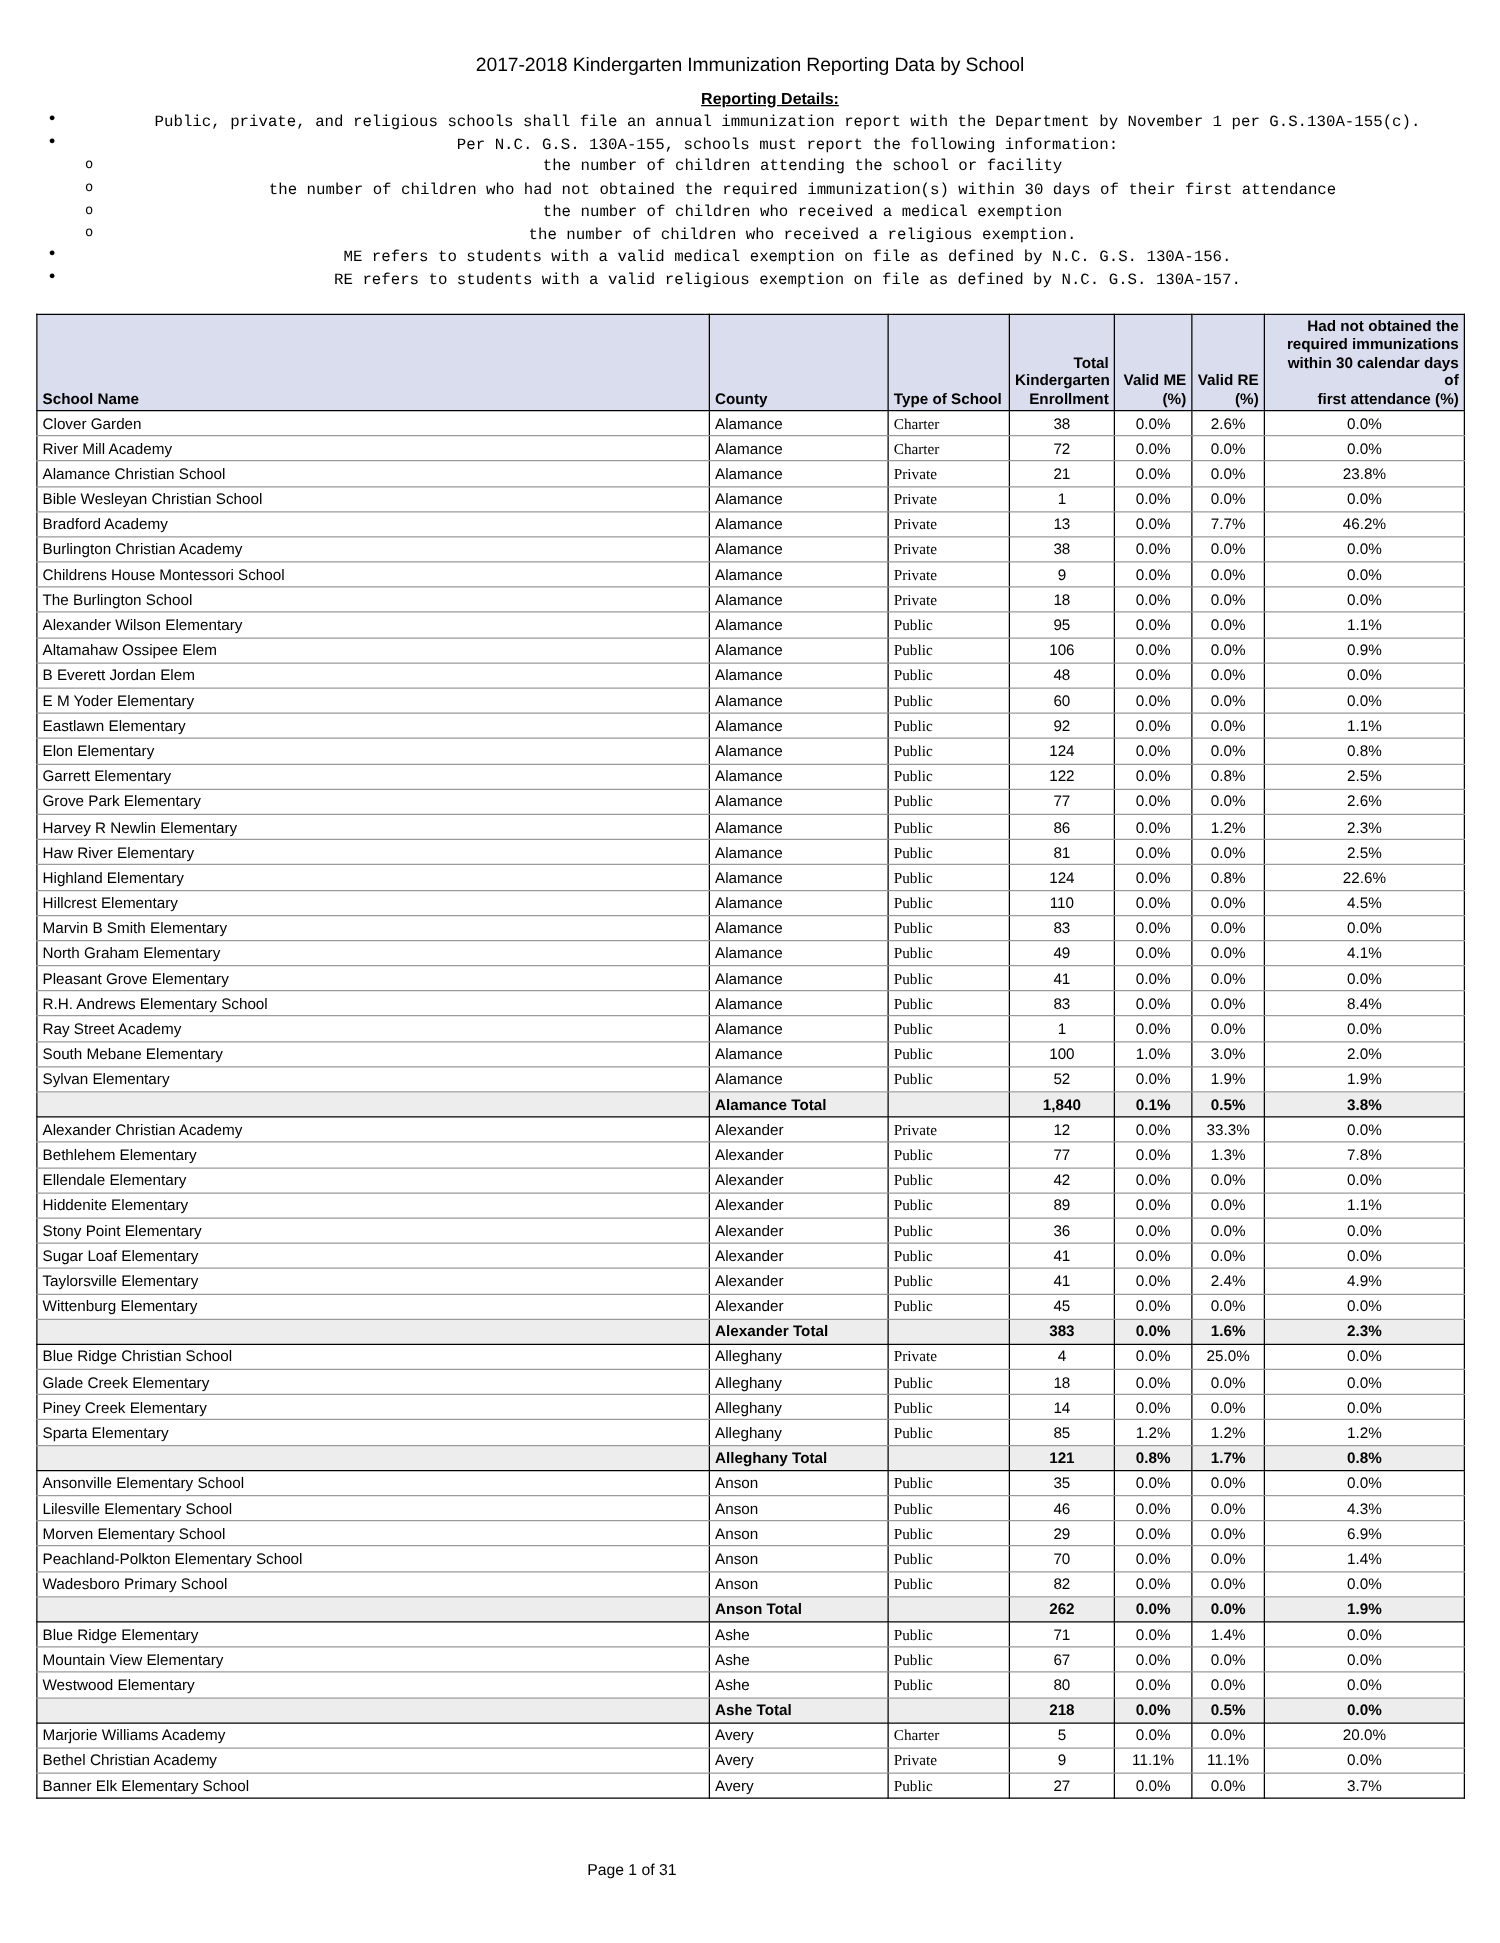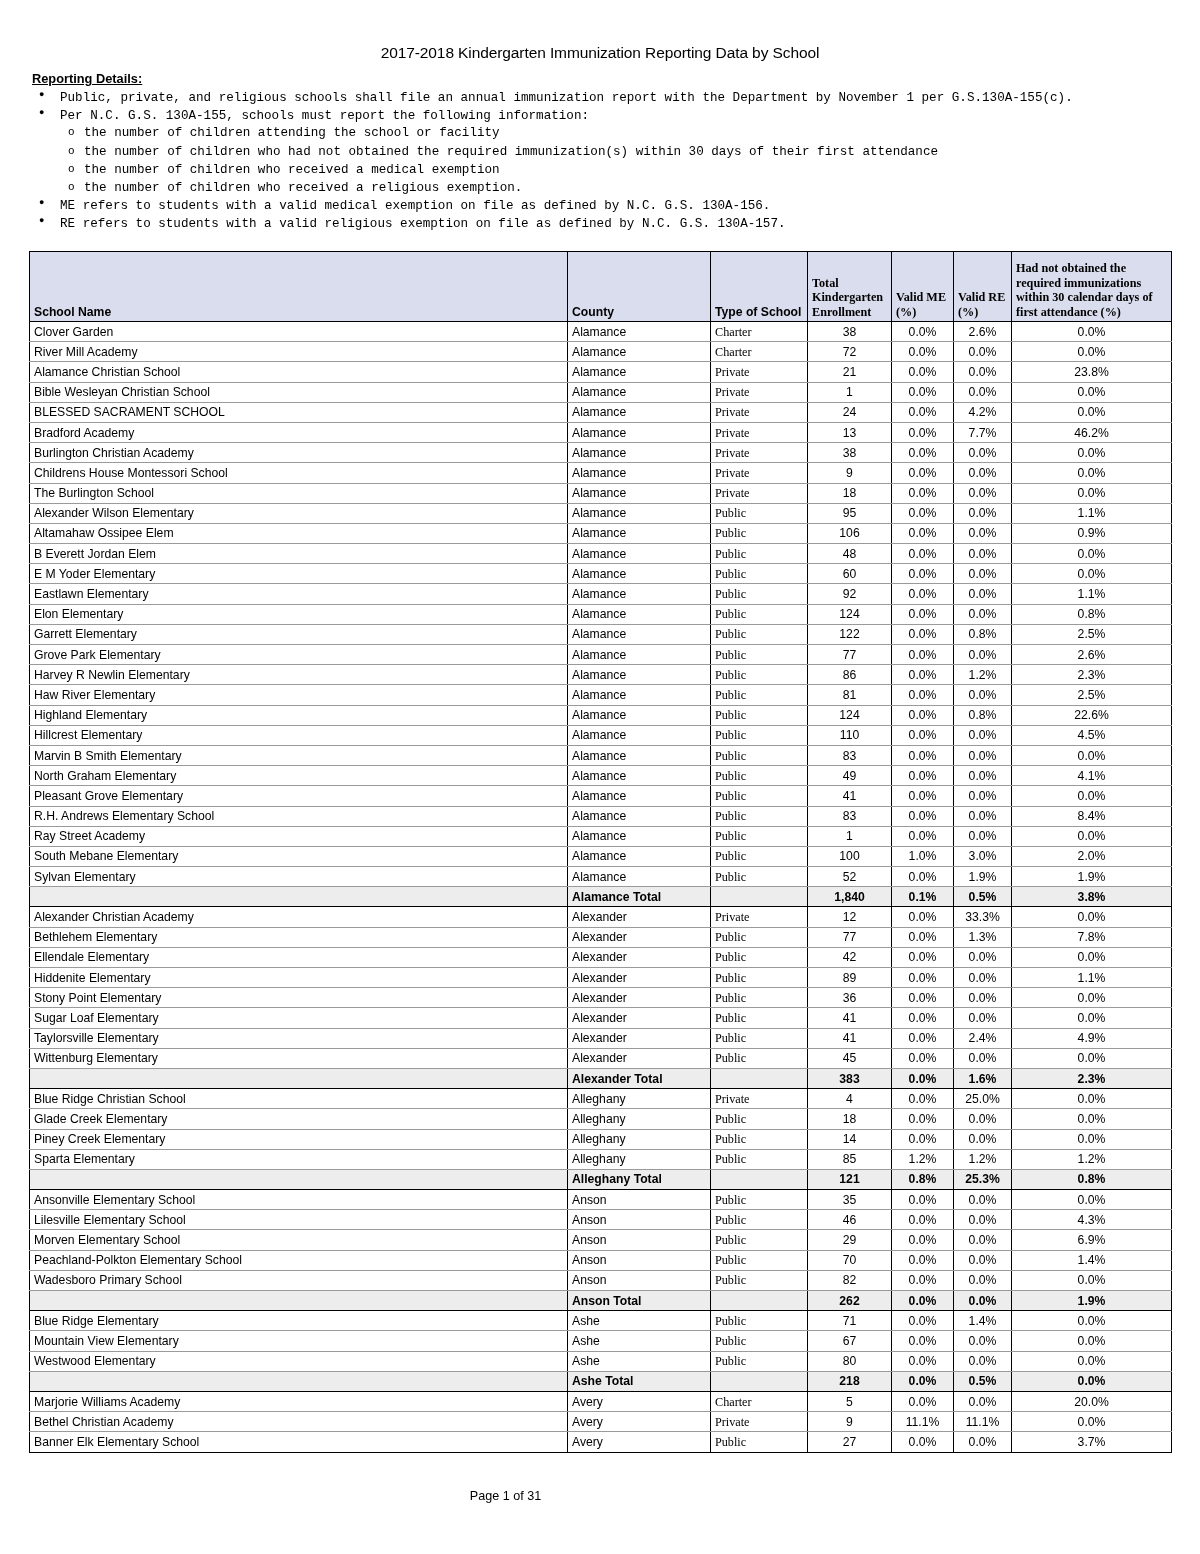--- a/index.html
+++ b/index.html
@@ -26,20 +26,21 @@
     font-size: 15.5px;
     font-weight: normal;
     padding-top: 44px;
     letter-spacing: -0.1px;
   }
   .details-wrap {
     padding-left: 32px;
     padding-top: 11px;
     font-size: 12.6px;
     line-height: 1.0;
+    text-align: center;
   }
   .details-heading {
     font-weight: bold;
     text-decoration: underline;
     font-size: 12.8px;
     margin: 0 0 6px 0;
   }
   ul.bullets {
     list-style: none;
     margin: 0;
@@ -104,21 +105,21 @@
     border: 1px solid #000000;
     font-weight: bold;
     font-size: 12.2px;
     vertical-align: bottom;
     padding: 2px 4px 2px 4px;
     line-height: 1.18;
     height: 70px;
     box-sizing: border-box;
   }
   table.report thead th.left { text-align: left; }
-  table.report thead th.ctr  { text-align: left; font-family: Liberation Serif, serif; }
+  table.report thead th.ctr  { text-align: right; }
 
   table.report tbody td {
     border-left: 1px solid #000000;
     border-right: 1px solid #000000;
     border-top: 1px solid #9a9a9a;
     border-bottom: 1px solid #9a9a9a;
     height: 20.2px;
     padding: 0 4px;
     box-sizing: border-box;
     white-space: nowrap;
@@ -255,29 +256,20 @@
           <tr>
             <td class="school">Bible Wesleyan Christian School</td>
             <td class="county">Alamance</td>
             <td class="type">Private</td>
             <td class="num">1</td>
             <td class="num">0.0%</td>
             <td class="num">0.0%</td>
             <td class="num">0.0%</td>
           </tr>
           <tr>
-            <td class="school">BLESSED SACRAMENT SCHOOL</td>
-            <td class="county">Alamance</td>
-            <td class="type">Private</td>
-            <td class="num">24</td>
-            <td class="num">0.0%</td>
-            <td class="num">4.2%</td>
-            <td class="num">0.0%</td>
-          </tr>
-          <tr>
             <td class="school">Bradford Academy</td>
             <td class="county">Alamance</td>
             <td class="type">Private</td>
             <td class="num">13</td>
             <td class="num">0.0%</td>
             <td class="num">7.7%</td>
             <td class="num">46.2%</td>
           </tr>
           <tr>
             <td class="school">Burlington Christian Academy</td>
@@ -602,21 +594,21 @@
             <td class="num">1.2%</td>
             <td class="num">1.2%</td>
             <td class="num">1.2%</td>
           </tr>
           <tr class="total">
             <td class="school"></td>
             <td class="county">Alleghany Total</td>
             <td class="type"></td>
             <td class="num">121</td>
             <td class="num">0.8%</td>
-            <td class="num">25.3%</td>
+            <td class="num">1.7%</td>
             <td class="num">0.8%</td>
           </tr>
           <tr class="after-total">
             <td class="school">Ansonville Elementary School</td>
             <td class="county">Anson</td>
             <td class="type">Public</td>
             <td class="num">35</td>
             <td class="num">0.0%</td>
             <td class="num">0.0%</td>
             <td class="num">0.0%</td>

